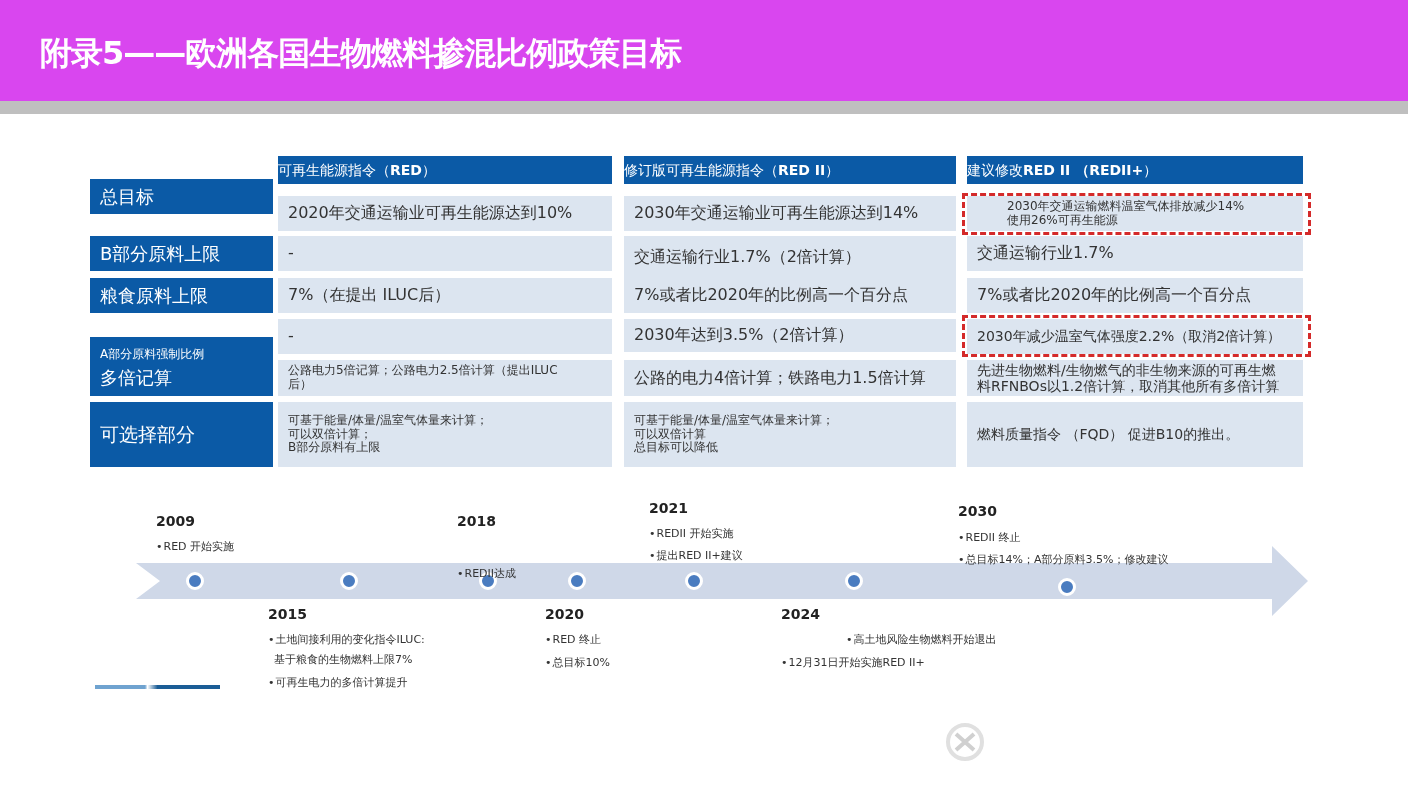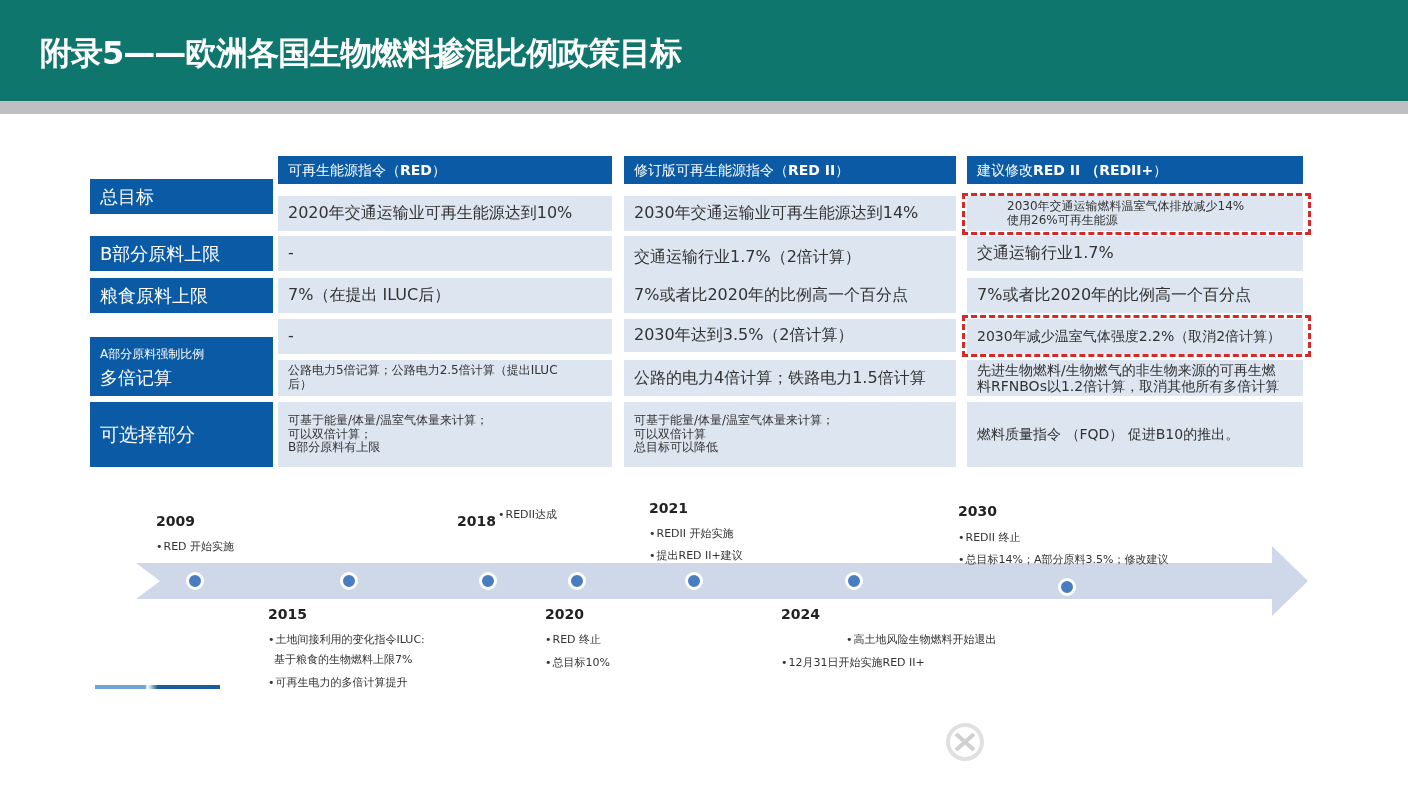--- a/index.html
+++ b/index.html
@@ -1,24 +1,24 @@
 <!DOCTYPE html>
 <html><head>
   <meta charset="utf-8">
   <style>
     html, body { margin:0; padding:0; }
     body { width:1408px; height:792px; background:#ffffff; position:relative; overflow:hidden;
            font-family:"DejaVu Sans","Liberation Sans",sans-serif; color:#222; }
-    .header { position:absolute; left:0; top:0; width:1408px; height:101px; background:#0f766e; }
+    .header { position:absolute; left:0; top:0; width:1408px; height:101px; background:#d946ef; }
     .header-title { position:absolute; left:40px; top:32px; color:#ffffff; font-size:32px; font-weight:bold;
                     letter-spacing:-1px; white-space:nowrap; font-family:"DejaVu Sans","Liberation Sans",sans-serif; }
     .gray-band { position:absolute; left:0; top:101px; width:1408px; height:13px; background:#bfbfbf; }
 
     .col-head { position:absolute; top:156px; height:28px; background:#0b5aa6; color:#fff;
-                font-size:14px; line-height:28px; padding-left:10px; box-sizing:border-box; white-space:nowrap; }
+                font-size:14px; line-height:28px; box-sizing:border-box; white-space:nowrap; }
     .col-head b { font-weight:bold; }
     .row-head { position:absolute; left:90px; width:183px; background:#0b5aa6; color:#fff;
                 font-size:18px; padding-left:10px; box-sizing:border-box; display:flex; align-items:center; white-space:nowrap; }
     .cell { position:absolute; background:#dce5f0; color:#333; box-sizing:border-box; padding-left:10px; padding-right:6px;
             display:flex; align-items:center; white-space:pre-line; line-height:1.15; }
     .fs-l { font-size:16px; }
     .fs-m { font-size:14px; }
     .fs-s { font-size:12px; }
     .dash { position:absolute; border:3px dashed #d42a2a; box-sizing:border-box; pointer-events:none; }
 
@@ -102,21 +102,21 @@
 <div class="dot" style="left:488px;top:581px;"></div>
 <div class="dot" style="left:577px;top:581px;"></div>
 <div class="dot" style="left:694px;top:581px;"></div>
 <div class="dot" style="left:854px;top:581px;"></div>
 <div class="dot" style="left:1067px;top:587px;"></div>
 
 <div class="tl-year" style="left:156px;top:513px;">2009</div>
 <div class="tl-item" style="left:156px;top:539px;">RED 开始实施</div>
 
 <div class="tl-year" style="left:457px;top:513px;">2018</div>
-<div class="tl-item" style="left:457px;top:507px;margin-left:41px;">REDII达成</div>
+<div class="tl-item" style="left:457px;top:566px;">REDII达成</div>
 
 <div class="tl-year" style="left:649px;top:500px;">2021</div>
 <div class="tl-item" style="left:649px;top:526px;">REDII 开始实施</div>
 <div class="tl-item" style="left:649px;top:548px;">提出RED II+建议</div>
 
 <div class="tl-year" style="left:958px;top:503px;">2030</div>
 <div class="tl-item" style="left:958px;top:530px;">REDII 终止</div>
 <div class="tl-item" style="left:958px;top:552px;">总目标14%；A部分原料3.5%；修改建议</div>
 
 <div class="tl-year" style="left:268px;top:606px;">2015</div>

